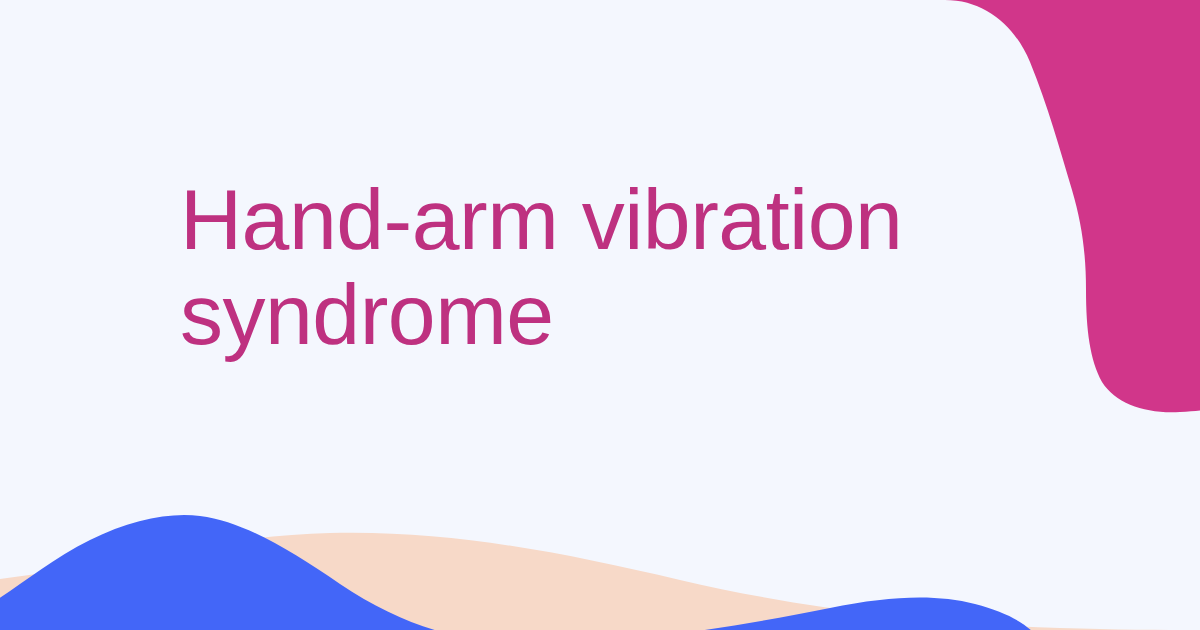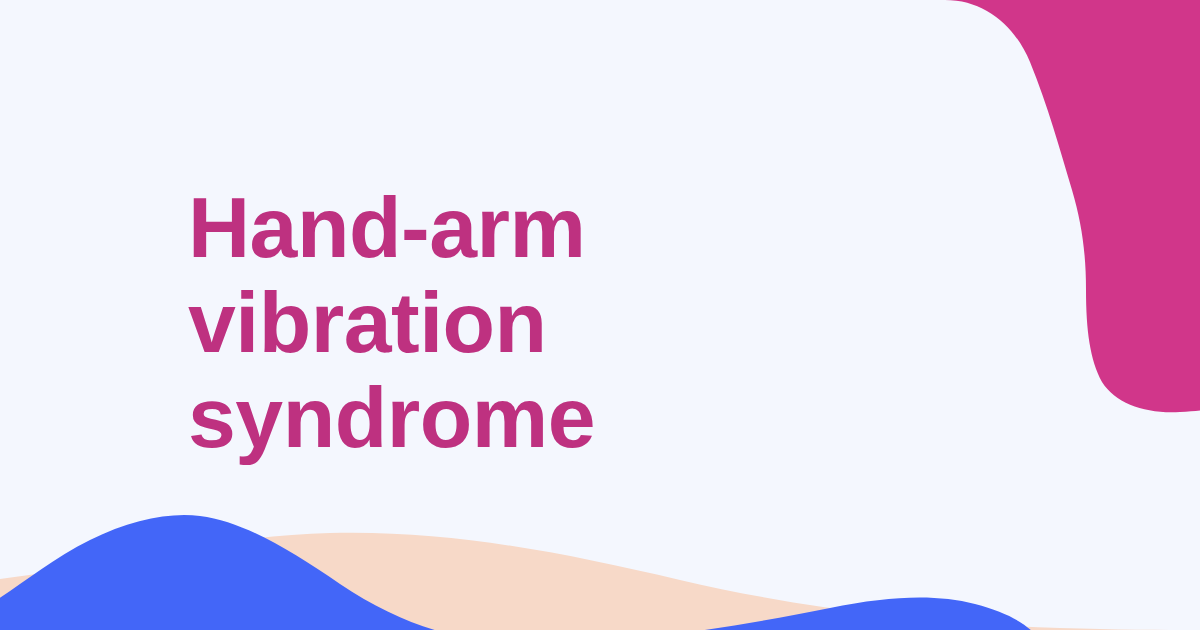--- a/index.html
+++ b/index.html
@@ -31,25 +31,25 @@
   }
 
   #title-block {
     position: absolute;
     left: 180px;
     top: 172px;
     width: 760px;
   }
 
   #title-text {
-    margin: 8px;
+    margin: 0;
     font-family: "Liberation Sans", sans-serif;
     font-size: 86px;
     line-height: 95px;
-    font-weight: 700;
+    font-weight: 400;
     letter-spacing: -0.5px;
     color: #BE3180;
     white-space: pre-line;
   }
 </style>
 </head>
 <body>
 
 <div id="card">
 

